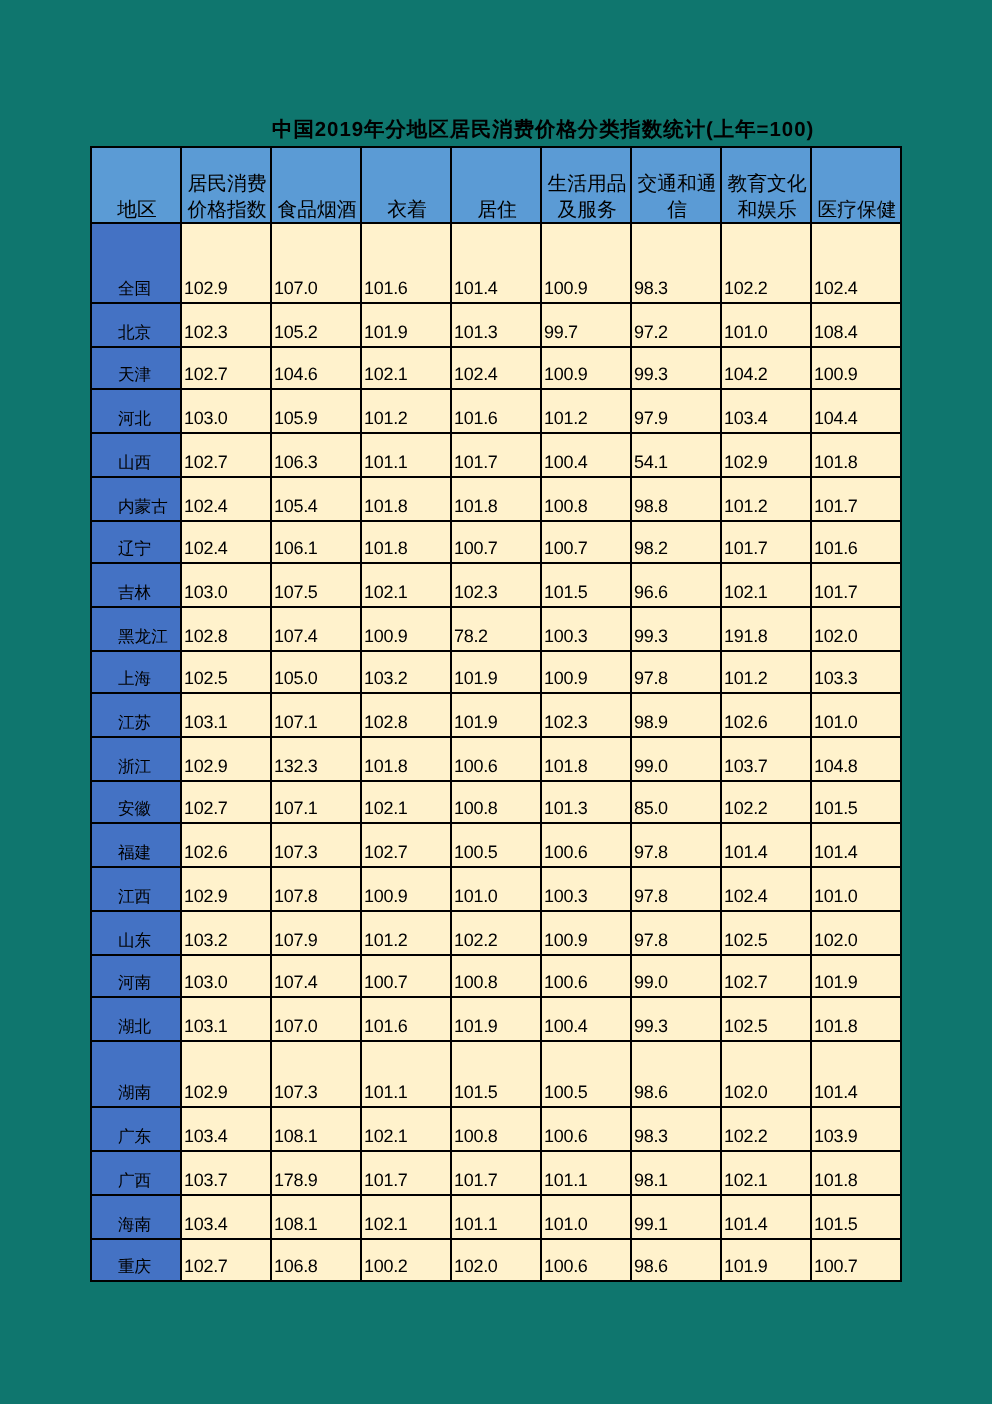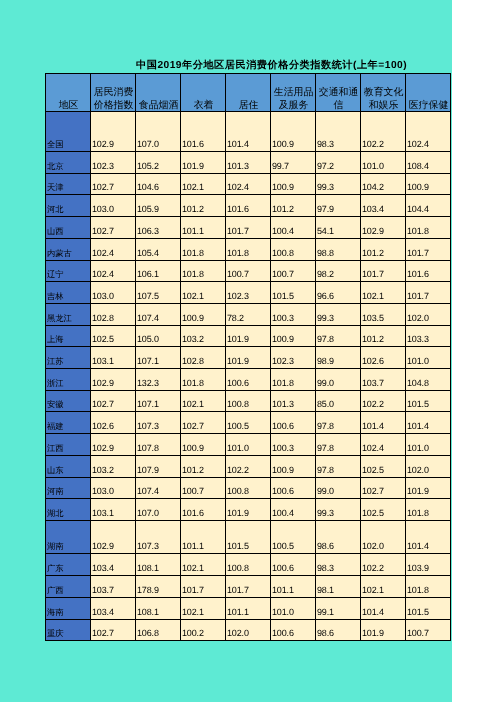--- a/index.html
+++ b/index.html
@@ -1,33 +1,33 @@
 <!DOCTYPE html>
 <html><head>
 <meta charset="utf-8">
 <title>CPI</title>
 <style>
   html,body{margin:0;padding:0;background:#ffffff;}
   body{width:496px;height:702px;
        font-family:"Liberation Sans",sans-serif;
        -webkit-font-smoothing:antialiased;text-rendering:geometricPrecision;}
-  #page{position:relative;width:452px;height:702px;overflow:hidden;background:#5eead4;}
+  #page{position:relative;width:496px;height:702px;overflow:hidden;background:#0f766e;}
   #title{position:absolute;left:136px;top:60px;font-size:10.2px;font-weight:bold;
          color:#000000;white-space:nowrap;line-height:12px;letter-spacing:0.5px;}
   #tbl{position:absolute;left:45px;top:73px;width:405px;
        border-collapse:collapse;table-layout:fixed;}
   #tbl col{width:45px;}
   #tbl td{border:1px solid #000000;font-family:"Liberation Sans",sans-serif;
           font-size:9.5px;line-height:13px;padding:0;vertical-align:bottom;
           text-align:left;color:#000000;overflow:hidden;box-sizing:border-box;}
   #tbl td > span{display:block;padding:0 0 0 1px;white-space:nowrap;
                  position:relative;top:1px;letter-spacing:-0.1px;}
   #tbl td > span.hw{white-space:normal;word-break:break-all;overflow-wrap:anywhere;
                     font-size:9.9px;letter-spacing:0px;text-align:center;}
-  #tbl td.region > span{font-size:8.3px;letter-spacing:0px;top:0px;padding-left:1px;}
+  #tbl td.region > span{font-size:8.3px;letter-spacing:0px;top:0px;padding-left:13px;}
   #tbl tr.data td:not(.region) > span{font-size:9px;letter-spacing:-0.15px;top:0px;}
   #tbl tr.hdr td{background:#5B9BD5;height:38px;}
   #tbl tr.data td{background:#FFF2CC;height:21.714px;}
   #tbl tr.data td.region{background:#4472C4;}
   #tbl tr.r-tall1 td{height:40px;}
   #tbl tr.r-tall2 td{height:33.5px;}
 </style>
 </head>
 <body>
 
@@ -323,21 +323,21 @@
         <td>
             <span>78.2</span>
           </td>
         <td>
             <span>100.3</span>
           </td>
         <td>
             <span>99.3</span>
           </td>
         <td>
-            <span>103.5</span>
+            <span>191.8</span>
           </td>
         <td>
             <span>102.0</span>
           </td>
       </tr>
       <tr class="data">
         <td class="region">
             <span>上海</span>
           </td>
         <td>

